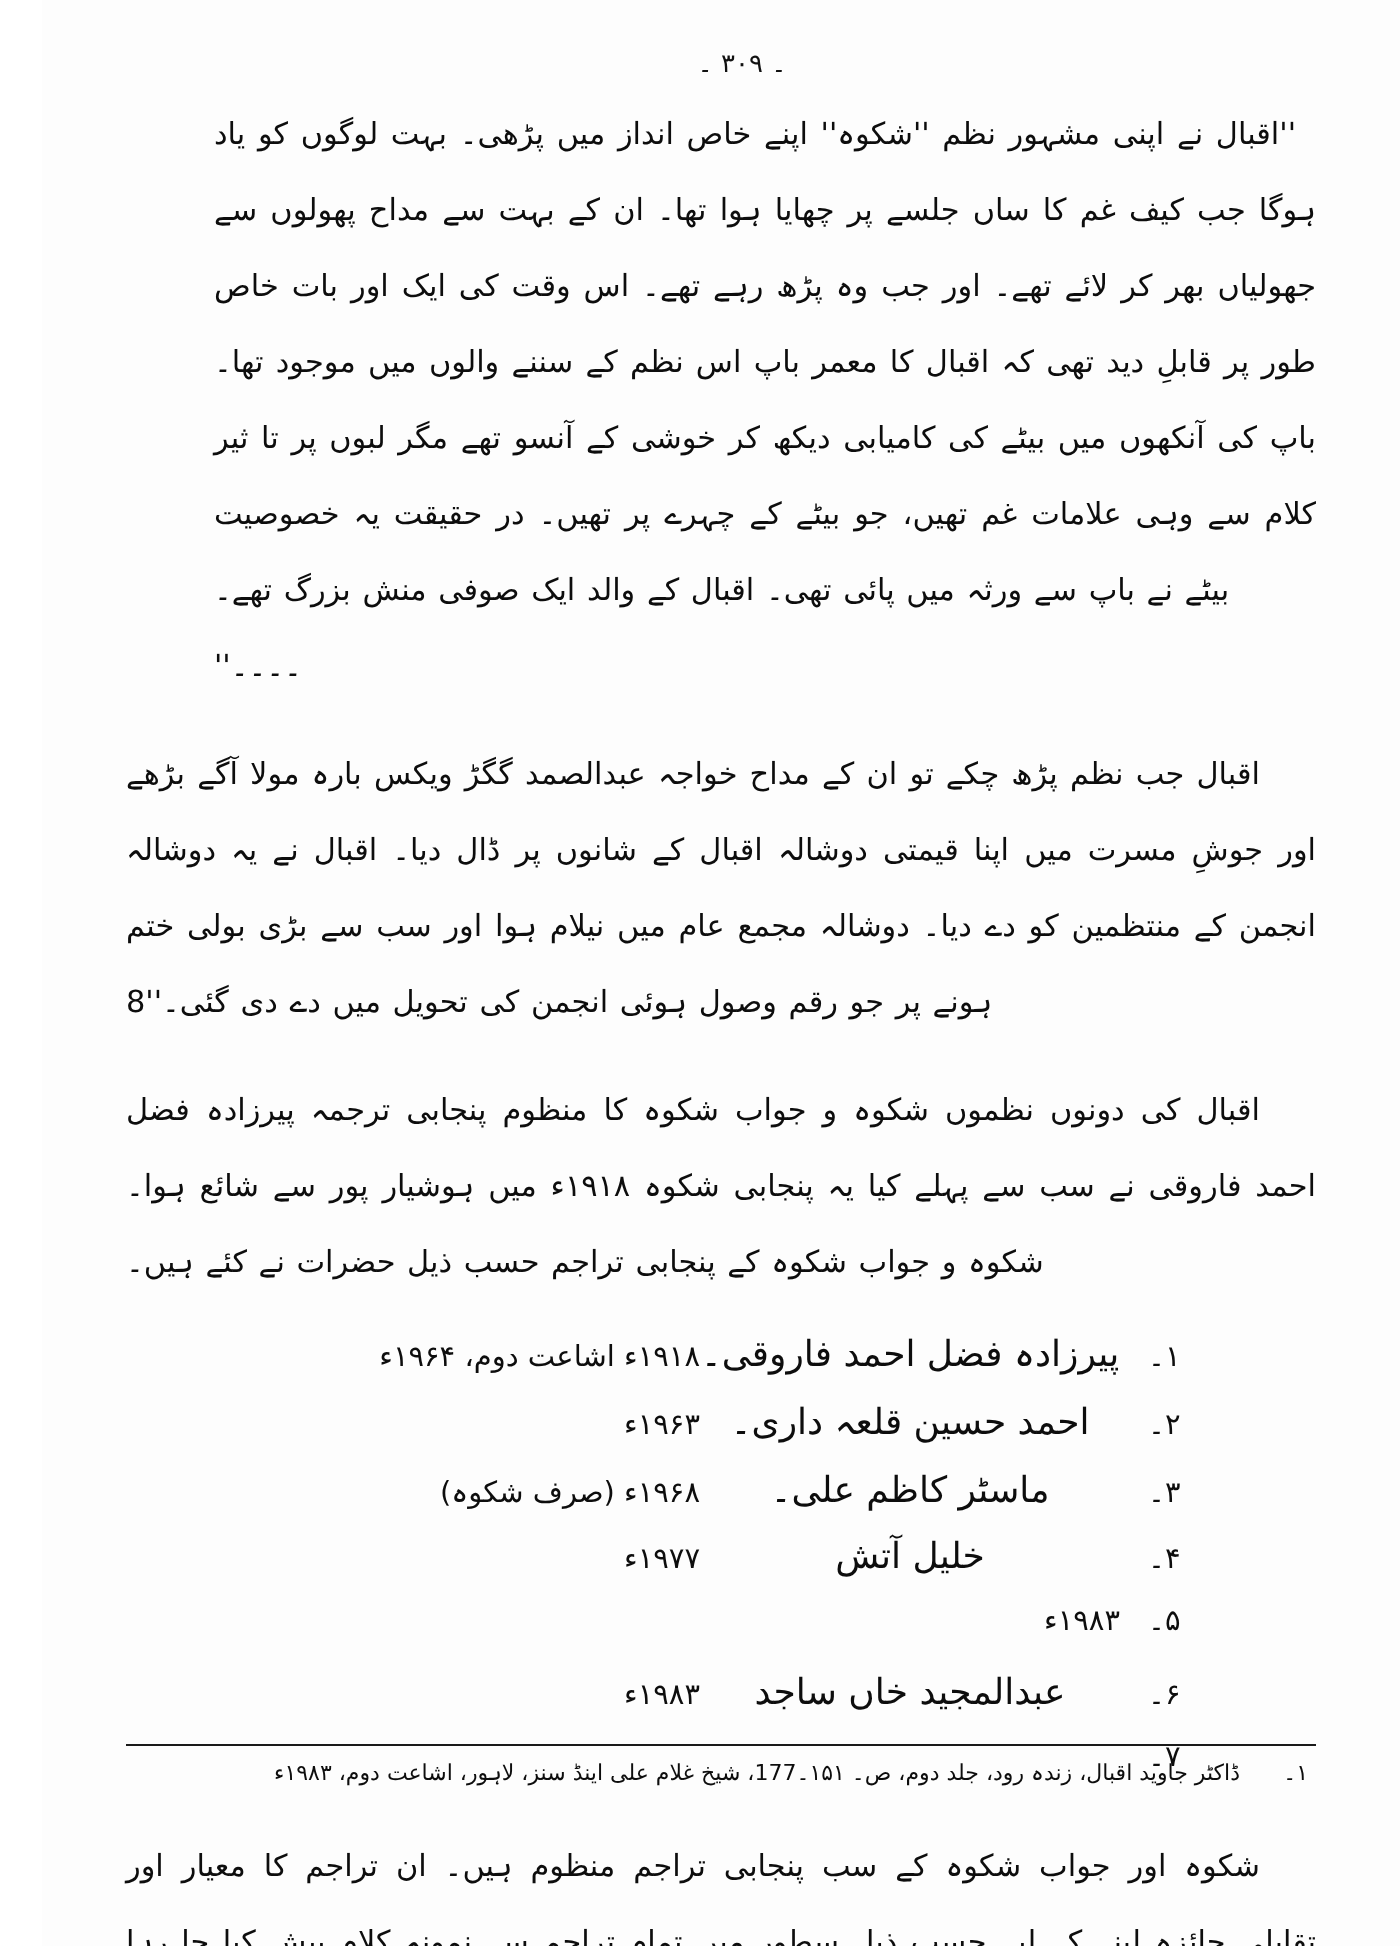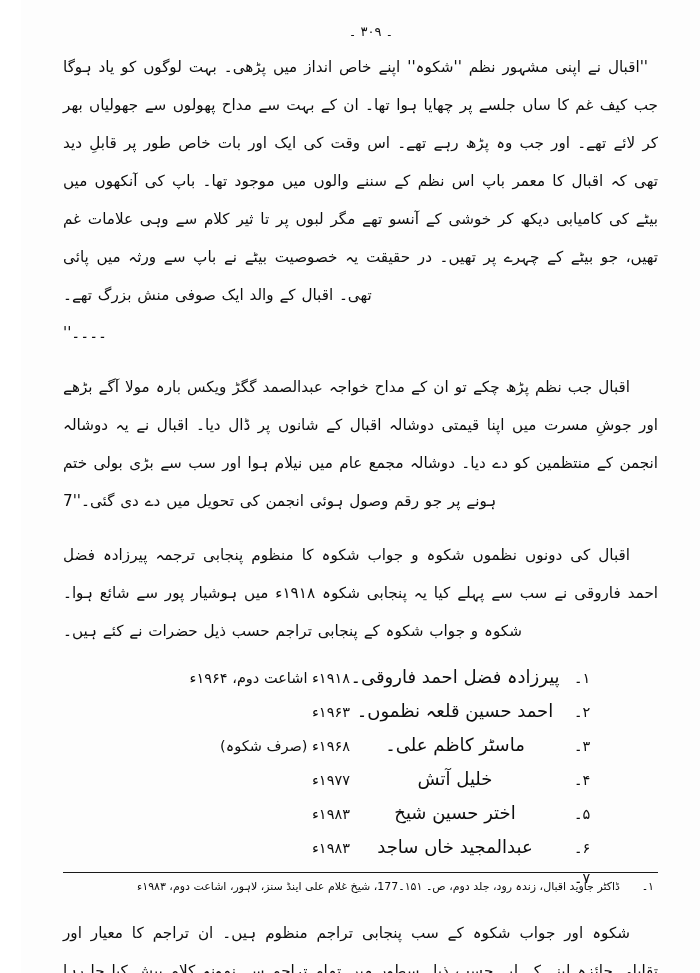--- a/index.html
+++ b/index.html
@@ -54,20 +54,21 @@
     text-align-last: left;
     font-size: 15.2px;
     line-height: 38px;
     margin: 0 0 16px 0;
     letter-spacing: 0.1px;
     word-spacing: 1px;
   }
 
   .para.quote {
     text-indent: 10px;
+    margin-left: 44px;
   }
   .para.indent {
     text-indent: 28px;
   }
 
   .para .closing-line {
     display: block;
     text-align: left;
     direction: rtl;
   }
@@ -147,53 +148,52 @@
 
   <div class="page-number">۔ ۳۰۹ ۔</div>
 
   <div class="content">
 
     <p class="para quote">
       <span>''اقبال نے اپنی مشہور نظم ''شکوہ'' اپنے خاص انداز میں پڑھی۔ بہت لوگوں کو یاد ہوگا جب کیف غم کا ساں جلسے پر چھایا ہوا تھا۔ ان کے بہت سے مداح پھولوں سے جھولیاں بھر کر لائے تھے۔ اور جب وہ پڑھ رہے تھے۔ اس وقت کی ایک اور بات خاص طور پر قابلِ دید تھی کہ اقبال کا معمر باپ اس نظم کے سننے والوں میں موجود تھا۔ باپ کی آنکھوں میں بیٹے کی کامیابی دیکھ کر خوشی کے آنسو تھے مگر لبوں پر تا ثیر کلام سے وہی علامات غم تھیں، جو بیٹے کے چہرے پر تھیں۔ در حقیقت یہ خصوصیت بیٹے نے باپ سے ورثہ میں پائی تھی۔ اقبال کے والد ایک صوفی منش بزرگ تھے۔</span>
       <span class="closing-line">۔۔۔۔''</span>
     </p>
 
-    <p class="para indent">اقبال جب نظم پڑھ چکے تو ان کے مداح خواجہ عبدالصمد گگڑ ویکس بارہ مولا آگے بڑھے اور جوشِ مسرت میں اپنا قیمتی دوشالہ اقبال کے شانوں پر ڈال دیا۔ اقبال نے یہ دوشالہ انجمن کے منتظمین کو دے دیا۔ دوشالہ مجمع عام میں نیلام ہوا اور سب سے بڑی بولی ختم ہونے پر جو رقم وصول ہوئی انجمن کی تحویل میں دے دی گئی۔''7</p>
+    <p class="para indent">اقبال جب نظم پڑھ چکے تو ان کے مداح خواجہ عبدالصمد گگڑ ویکس بارہ مولا آگے بڑھے اور جوشِ مسرت میں اپنا قیمتی دوشالہ اقبال کے شانوں پر ڈال دیا۔ اقبال نے یہ دوشالہ انجمن کے منتظمین کو دے دیا۔ دوشالہ مجمع عام میں نیلام ہوا اور سب سے بڑی بولی ختم ہونے پر جو رقم وصول ہوئی انجمن کی تحویل میں دے دی گئی۔''8</p>
 
     <p class="para indent">اقبال کی دونوں نظموں شکوہ و جواب شکوہ کا منظوم پنجابی ترجمہ پیرزادہ فضل احمد فاروقی نے سب سے پہلے کیا یہ پنجابی شکوہ ۱۹۱۸ء میں ہوشیار پور سے شائع ہوا۔ شکوہ و جواب شکوہ کے پنجابی تراجم حسب ذیل حضرات نے کئے ہیں۔</p>
 
     <div class="trans-list">
 
       <div class="trans-row">
         <span class="trans-num">۱۔</span>
         <span class="trans-name">پیرزادہ فضل احمد فاروقی۔</span>
         <span class="trans-year">۱۹۱۸ء اشاعت دوم، ۱۹۶۴ء</span>
       </div>
 
       <div class="trans-row">
         <span class="trans-num">۲۔</span>
-        <span class="trans-name">احمد حسین قلعہ نظموں۔</span>
+        <span class="trans-name">احمد حسین قلعہ داری۔</span>
         <span class="trans-year">۱۹۶۳ء</span>
       </div>
 
       <div class="trans-row">
         <span class="trans-num">۳۔</span>
         <span class="trans-name">ماسٹر کاظم علی۔</span>
         <span class="trans-year">۱۹۶۸ء (صرف شکوہ)</span>
       </div>
 
       <div class="trans-row">
         <span class="trans-num">۴۔</span>
         <span class="trans-name">خلیل آتش</span>
         <span class="trans-year">۱۹۷۷ء</span>
       </div>
 
       <div class="trans-row">
         <span class="trans-num">۵۔</span>
-        <span class="trans-name">اختر حسین شیخ</span>
         <span class="trans-year">۱۹۸۳ء</span>
       </div>
 
       <div class="trans-row">
         <span class="trans-num">۶۔</span>
         <span class="trans-name">عبدالمجید خاں ساجد</span>
         <span class="trans-year">۱۹۸۳ء</span>
       </div>
 
       <div class="trans-row">

